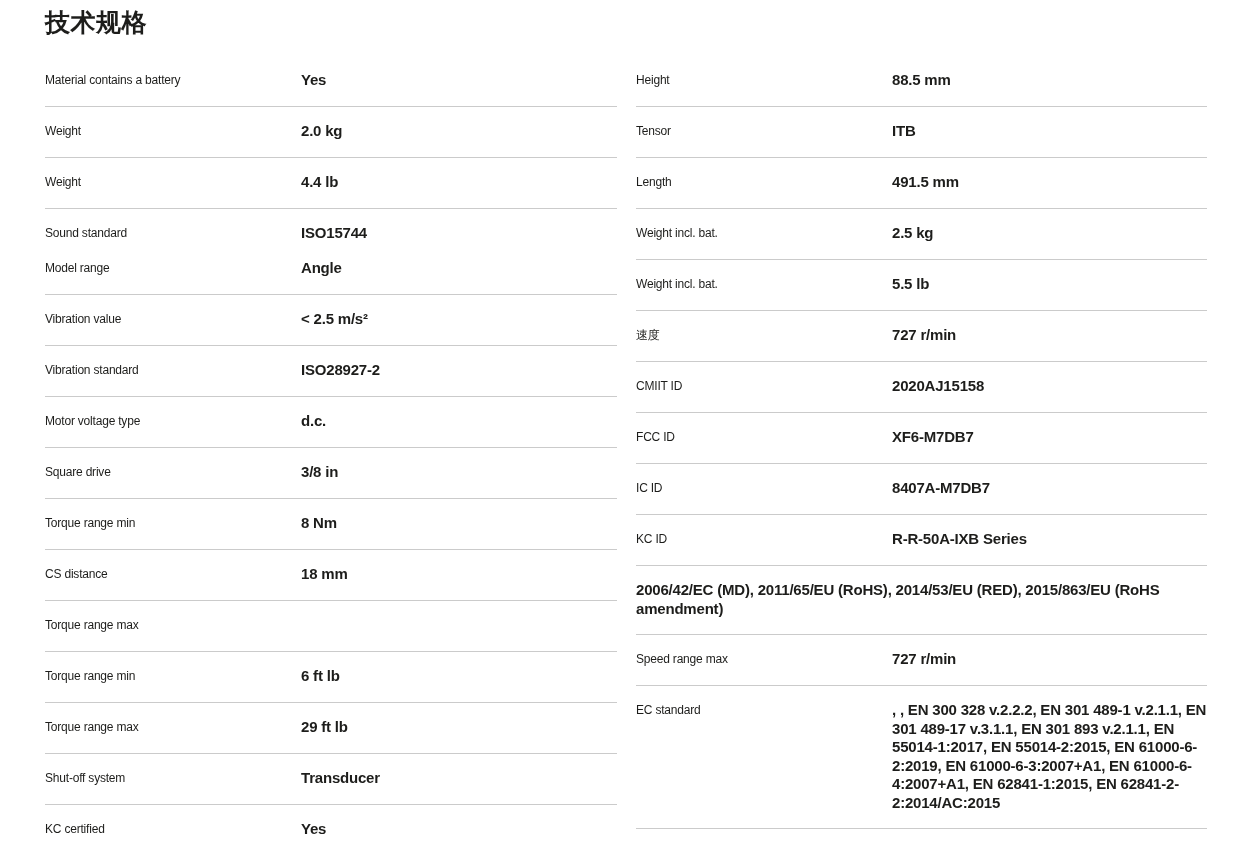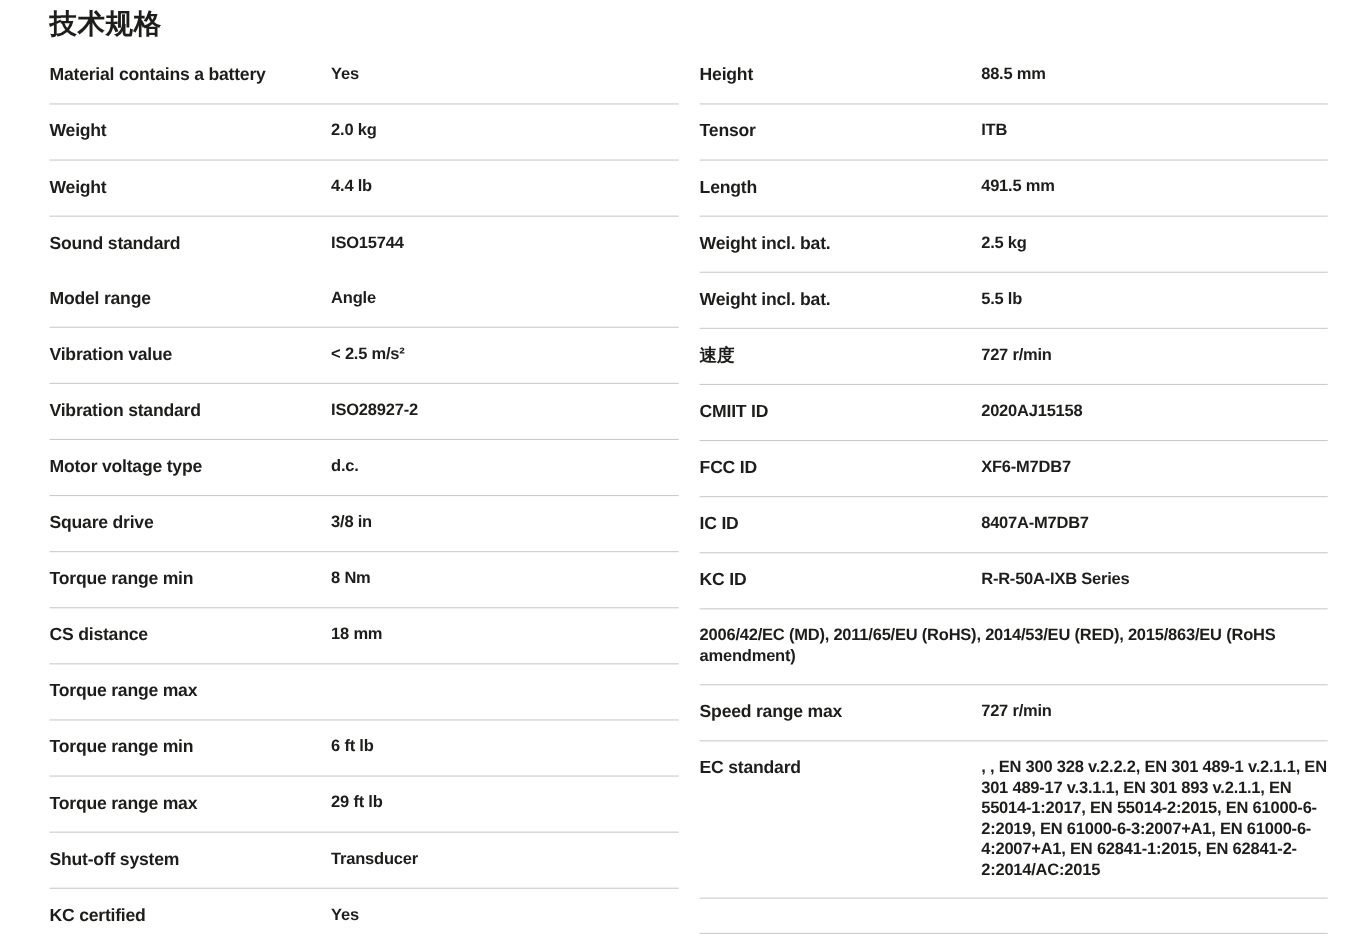--- a/index.html
+++ b/index.html
@@ -18,21 +18,21 @@
   }
   .page{
     padding:8px 36px 0 45px;
     width:1243px;
   }
   .page-title{
     font-size:25px;
     line-height:28px;
     font-weight:700;
     letter-spacing:0.5px;
-    margin-bottom:8px;
+    margin-bottom:20px;
   }
   .tables{
     display:flex;
     gap:19px;
     align-items:flex-start;
   }
   .spec-table{
     flex:0 0 572px;
     width:572px;
   }
@@ -42,33 +42,33 @@
   }
   .spec-row{
     display:flex;
     align-items:flex-start;
     padding:15px 0 16px 0;
     border-bottom:1px solid var(--divider);
   }
   .spec-row-group{
     display:flex;
     flex-direction:column;
-    gap:31px;
+    gap:16px;
     padding:15px 0 16px 0;
     border-bottom:1px solid var(--divider);
   }
   .spec-pair{
     display:flex;
     align-items:flex-start;
   }
   .spec-label{
     flex:0 0 256px;
-    font-size:16px;
+    font-size:12px;
     line-height:19px;
-    font-weight:700;
+    font-weight:400;
     letter-spacing:-0.2px;
     padding-right:12px;
   }
   .spec-value{
     flex:1 1 auto;
     font-size:15px;
     line-height:18.5px;
     font-weight:600;
     letter-spacing:-0.2px;
   }

